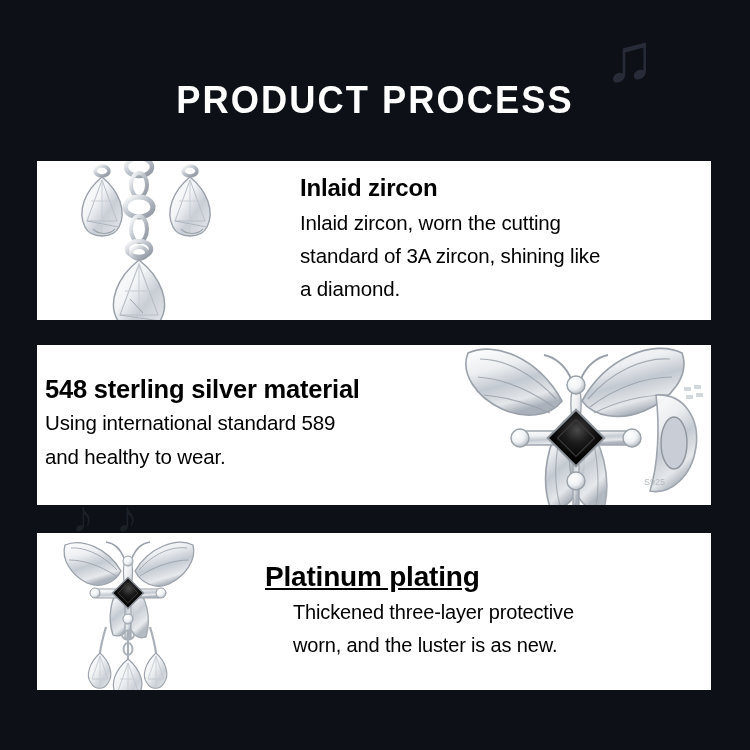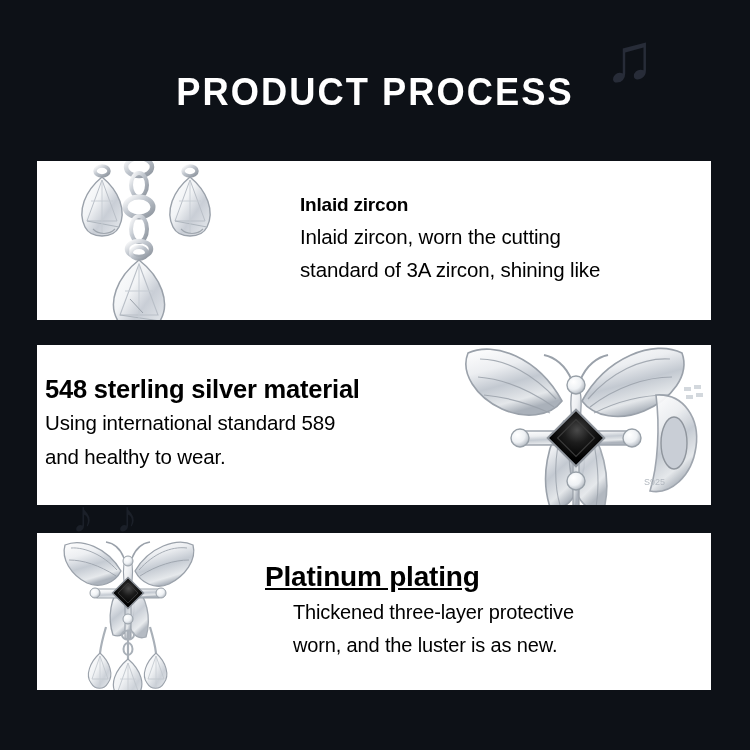--- a/index.html
+++ b/index.html
@@ -11,21 +11,21 @@
     height: 750px;
     background: #0d1117;
     font-family: "Liberation Sans", sans-serif;
     overflow: hidden;
     position: relative;
   }
 
   
   .header {
     position: absolute;
-    top: 8px; left: 0;
+    top: 16px; left: 0;
     width: 750px;
     height: 120px;
   }
   .page-title {
     position: absolute;
     top: 62px;
     left: 0;
     width: 750px;
     text-align: center;
     color: #ffffff;
@@ -79,21 +79,21 @@
   
   #panel-2 .panel-text  { padding-left: 8px; }
   #panel-2 .panel-media { width: 235px; }
 
   
   #panel-3 .panel-media { width: 190px; }
   #panel-3 .panel-text  { padding-left: 38px; }
 
   .panel-heading {
     font-weight: bold;
-    font-size: 19px;
+    font-size: 24px;
     line-height: 1.06;
     margin: 0 0 5px 0;
     letter-spacing: -0.2px;
   }
   .panel-body {
     font-size: 20.5px;
     line-height: 1.62;
     margin: 0;
     letter-spacing: -0.15px;
   }
@@ -176,20 +176,21 @@
         <path d="M13 46 L 26 60" stroke="#9aa1aa" stroke-width="1" fill="none"></path>
       </g>
     </svg>
   </div>
 
   <div class="panel-text">
     <div class="panel-heading">Inlaid zircon</div>
     <div class="panel-body">
       <span>Inlaid zircon, worn the cutting</span>
       <span>standard of 3A zircon, shining like</span>
+      <span>a diamond.</span>
     </div>
   </div>
 </div>
 
 <div class="panel" id="panel-2">
 
   <div class="panel-text">
     <div class="panel-heading">548 sterling silver material</div>
     <div class="panel-body">
       <span>Using international standard 589</span>

